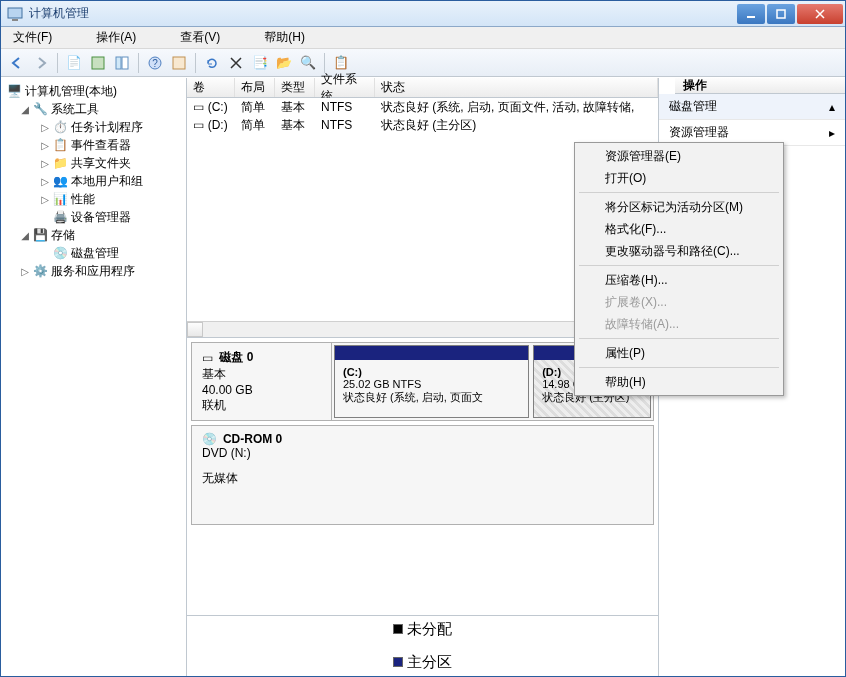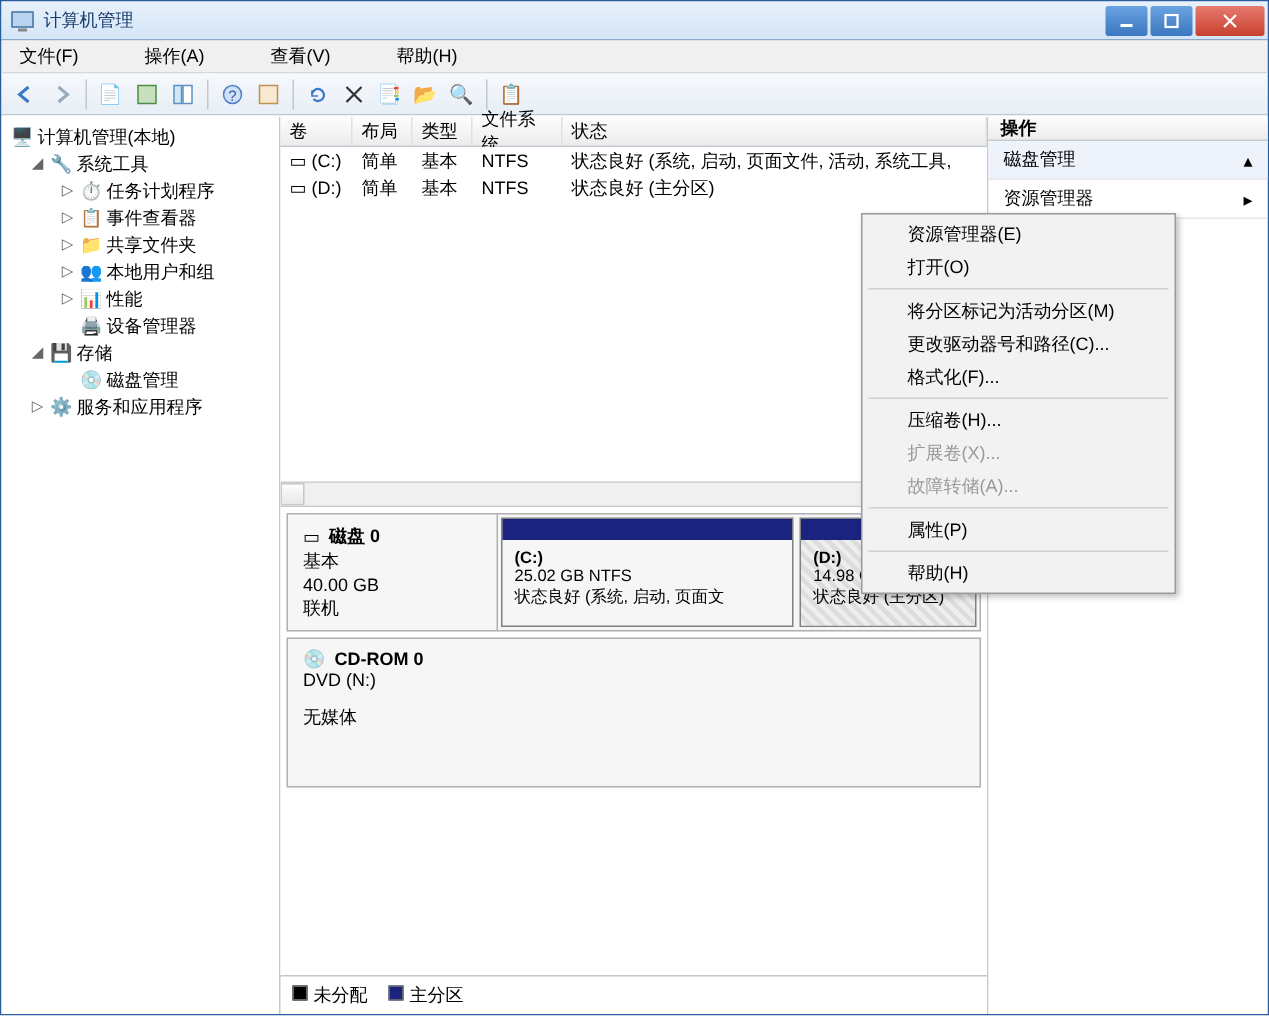--- a/index.html
+++ b/index.html
@@ -33,26 +33,26 @@
 .vc { padding: 0 6px; }
 .diskarea { flex: 1; overflow: hidden; background: #fff; }
 .diskblock { display: flex; border: 1px solid #b0b0b0; margin: 4px; background: #f6f6f6; }
 .diskleft { width: 140px; padding: 6px 10px; border-right: 1px solid #b0b0b0; }
 .diskleft .dline { display: flex; align-items: center; gap: 6px; }
 .diskright { flex: 1; display: flex; }
 .part { border: 1px solid #808080; margin: 2px; display: flex; flex-direction: column; }
 .part .phead { height: 14px; background: #1a237e; }
 .part .pbody { flex: 1; padding: 6px 8px; font-size: 11px; }
 .part.hatched .pbody { background: repeating-linear-gradient(45deg, #eee, #eee 3px, #ddd 3px, #ddd 6px); }
-.legend { border-top: 1px solid #c0c8d0; padding: 4px 8px; display: flex; gap: 14px; align-items: center; font-size: 12px; }
+.legend { border-top: 1px solid #c0c8d0; padding: 4px 8px; display: flex; gap: 14px; align-items: center; font-size: 15px; flex-direction: column; }
 .legend .sw { width: 10px; height: 10px; border: 1px solid #666; display: inline-block; margin-right: 4px; }
 .sw.black { background: #000; }
 .sw.pri { background: #1a237e; }
 .actions { width: 186px; background: #fff; display: flex; flex-direction: column; }
-.acthead { height: 16px; background: linear-gradient(#fdfdfd, #ececec); border-bottom: 1px solid #c0c8d0; padding: 0 8px; display: flex; align-items: center; font-weight: bold; }
+.acthead { height: 16px; background: linear-gradient(#fdfdfd, #ececec); border-bottom: 1px solid #c0c8d0; padding: 0 8px; display: flex; align-items: center; font-weight: bold; margin-left: 16px; }
 .actsec { padding: 4px 10px; border-bottom: 1px solid #e8e8e8; display: flex; justify-content: space-between; align-items: center; }
 .contextmenu { position: absolute; left: 574px; top: 142px; width: 210px; background: #f2f2f2; border: 1px solid #9a9a9a; box-shadow: 2px 2px 4px rgba(0,0,0,0.25); padding: 2px; z-index: 100; }
 .cmitem { height: 22px; display: flex; align-items: center; padding: 0 20px 0 28px; font-size: 12px; }
 .cmitem.disabled { color: #9a9a9a; }
 .cmsep { height: 1px; background: #d0d0d0; margin: 3px 2px; }
 .scrollbar-h { height: 16px; background: #f0f0f0; border-top: 1px solid #d0d0d0; position: relative; }
 .scrollbar-h::before, .scrollbar-h::after { content: ""; position: absolute; width: 16px; height: 15px; top: 0; background: linear-gradient(#fdfdfd,#e8e8e8); border: 1px solid #c8c8c8; box-sizing: border-box; }
 .scrollbar-h::before { left: 0; }
 .scrollbar-h::after { right: 0; }
 </style>
@@ -214,21 +214,21 @@
         <div class="vh" style="width:40px">类型</div>
         <div class="vh" style="width:60px">文件系统</div>
         <div class="vh" style="flex:1">状态</div>
       </div>
       <div class="vollist">
         <div class="vrow">
           <div class="vc" style="width:48px"><span>▭</span> <span>(C:)</span></div>
           <div class="vc" style="width:40px">简单</div>
           <div class="vc" style="width:40px">基本</div>
           <div class="vc" style="width:60px">NTFS</div>
-          <div class="vc" style="flex:1">状态良好 (系统, 启动, 页面文件, 活动, 系统工具,</div>
+          <div class="vc" style="flex:1">状态良好 (系统, 启动, 页面文件, 活动, 故障转储,</div>
         </div>
         <div class="vrow">
           <div class="vc" style="width:48px"><span>▭</span> <span>(D:)</span></div>
           <div class="vc" style="width:40px">简单</div>
           <div class="vc" style="width:40px">基本</div>
           <div class="vc" style="width:60px">NTFS</div>
           <div class="vc" style="flex:1">状态良好 (主分区)</div>
         </div>
         <div class="scrollbar-h" style="position:absolute;bottom:0;left:0;right:0"></div>
       </div>
@@ -294,22 +294,22 @@
       </div>
     </div>
   </div>
 </div>
 
 <div class="contextmenu">
   <div class="cmitem">资源管理器(E)</div>
   <div class="cmitem">打开(O)</div>
   <div class="cmsep"></div>
   <div class="cmitem">将分区标记为活动分区(M)</div>
+  <div class="cmitem">格式化(F)...</div>
   <div class="cmitem">更改驱动器号和路径(C)...</div>
-  <div class="cmitem">格式化(F)...</div>
   <div class="cmsep"></div>
   <div class="cmitem">压缩卷(H)...</div>
   <div class="cmitem disabled">扩展卷(X)...</div>
   <div class="cmitem disabled">故障转储(A)...</div>
   <div class="cmsep"></div>
   <div class="cmitem">属性(P)</div>
   <div class="cmsep"></div>
   <div class="cmitem">帮助(H)</div>
 </div>
 

